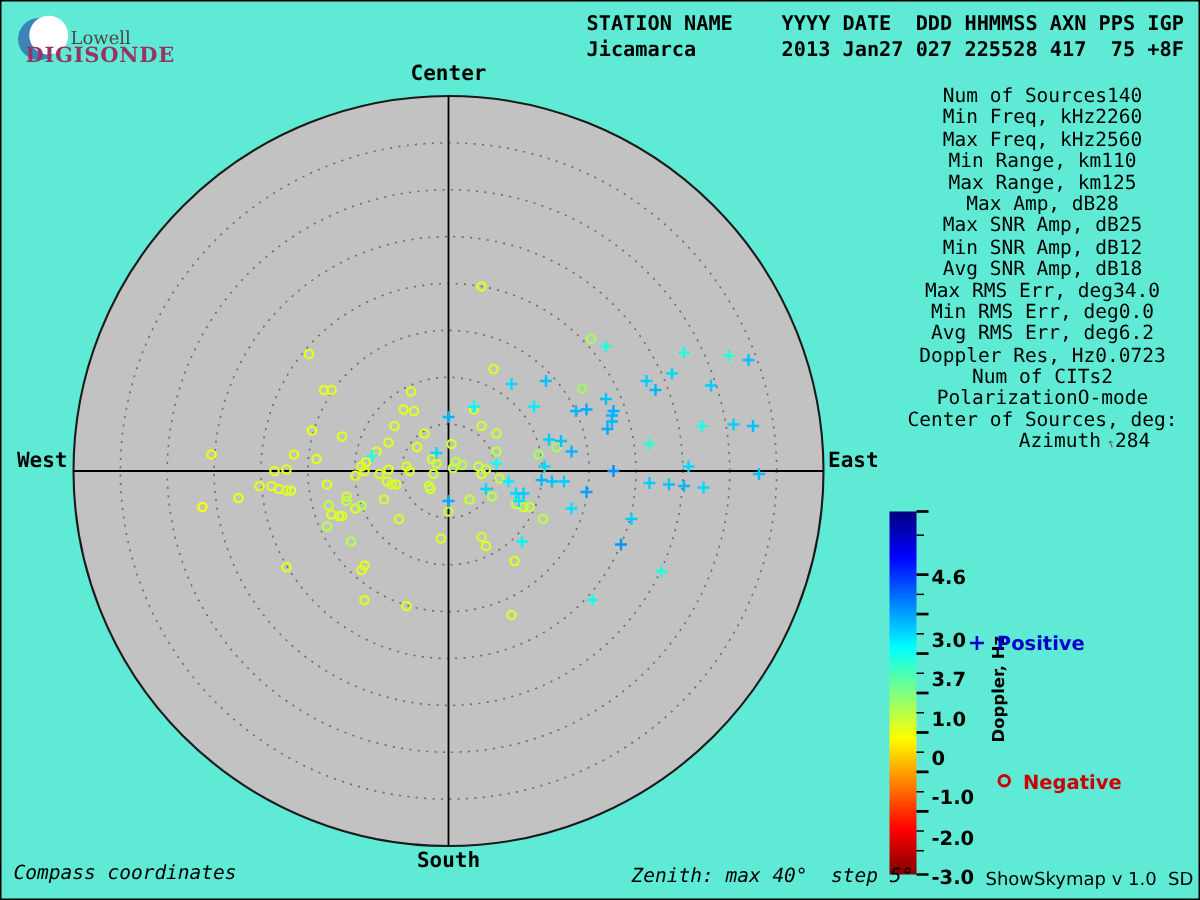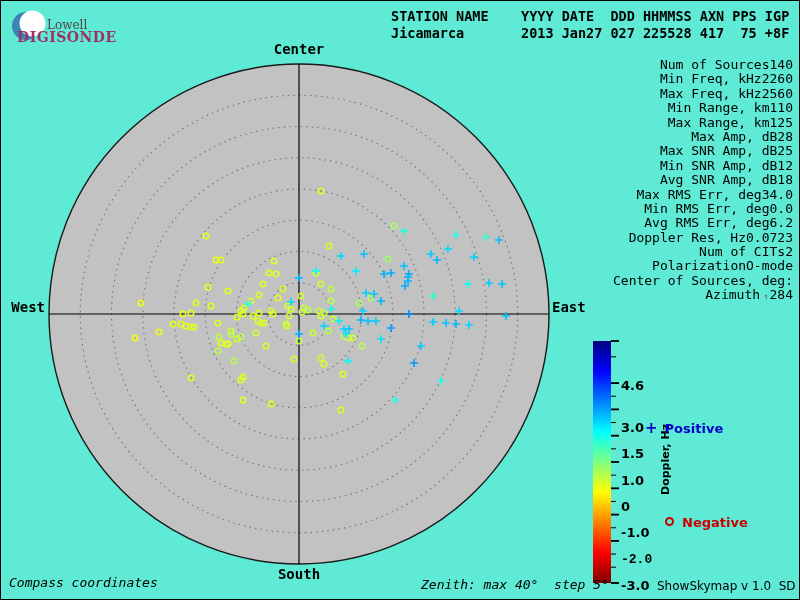--- a/index.html
+++ b/index.html
@@ -10,21 +10,21 @@
   .logo-lowell{left:46px;top:17px;font-family:"DejaVu Serif","Liberation Serif",serif;
                font-size:12px;color:#4f4449;}
   .logo-digisonde{left:16px;top:28px;font-family:"DejaVu Serif","Liberation Serif",serif;
                   font-size:14px;font-weight:bold;color:#993366;letter-spacing:.5px;}
   
   .hdr{left:390px;top:7px;white-space:pre;font-size:13.5px;font-weight:bold;line-height:17px;color:#000;}
   
   .compass{font-size:14px;font-weight:bold;color:#000;}
   
   #stats-rows{left:596px;top:57px;width:196px;}
-  .stat-row{display:flex;justify-content:flex-end;height:14.4px;line-height:14.5px;
+  .stat-row{display:flex;justify-content:center;height:14.4px;line-height:14.5px;
             font-size:13px;color:#000;white-space:pre;}
   .stat-row .lbl{text-align:left;}
   .stat-row .val{text-align:right;}
   .stat-row.indent .lbl{padding-left:56px;}
   .az-arrow{display:inline-block;font-size:9px;color:#666;transform:rotate(28deg);margin-left:4px;}
   
   .cb-label{position:absolute;left:620px;font-family:"DejaVu Sans","Liberation Sans",sans-serif;
             font-size:13px;font-weight:bold;color:#000;margin-top:45px;}
   .cb-title{left:633px;top:430px;width:64px;height:64px;font-family:"DejaVu Sans","Liberation Sans",sans-serif;
             font-size:11px;font-weight:bold;color:#000;transform:rotate(-90deg);transform-origin:32px 32px;
@@ -291,20 +291,20 @@
   <div class="abs cb-title">Doppler, Hz</div>
   <div class="abs legend legend-pos"><span class="plus-glyph">+</span><span>Positive</span></div>
   <div class="abs legend legend-neg"><span class="ring-glyph"></span><span>Negative</span></div>
 
   <div class="abs foot-left">Compass coordinates</div>
   <div class="abs foot-center">Zenith: max 40°  step 5°</div>
   <div class="abs foot-right">ShowSkymap v 1.0  SD v 4.2</div>
 
 <div class="cb-label" style="top: 332px;">4.6</div>
     <div class="cb-label" style="top: 374.087px;">3.0</div>
-    <div class="cb-label" style="top: 400.391px;">1.5</div>
+    <div class="cb-label" style="top: 400.391px;">3.7</div>
     <div class="cb-label" style="top: 426.696px;">1.0</div>
     <div class="cb-label" style="top: 453px;">0</div>
     <div class="cb-label" style="top: 479.304px;">-1.0</div>
-    <div class="cb-label" style="top: 505.609px; font-family: Liberation Mono, monospace;">-2.0</div>
+    <div class="cb-label" style="top: 505.609px;">-2.0</div>
     <div class="cb-label" style="top: 531.913px;">-3.0</div>
     <div class="cb-label" style="top: 574px;">-4.6</div>
   </div>
 
 </body></html>

